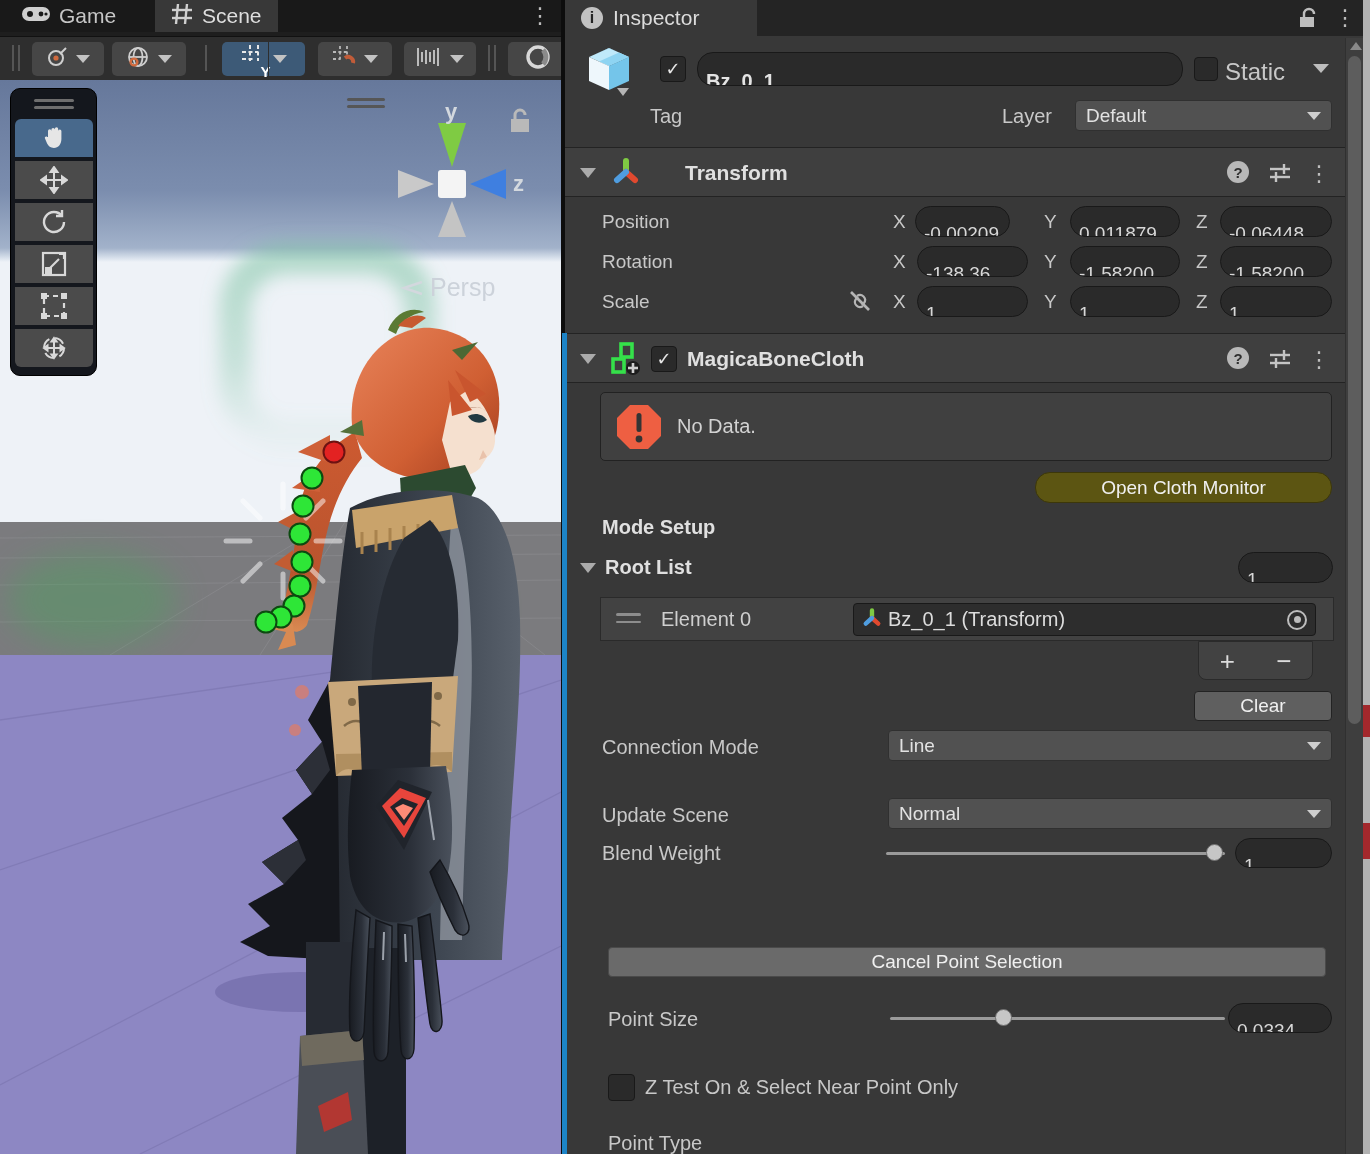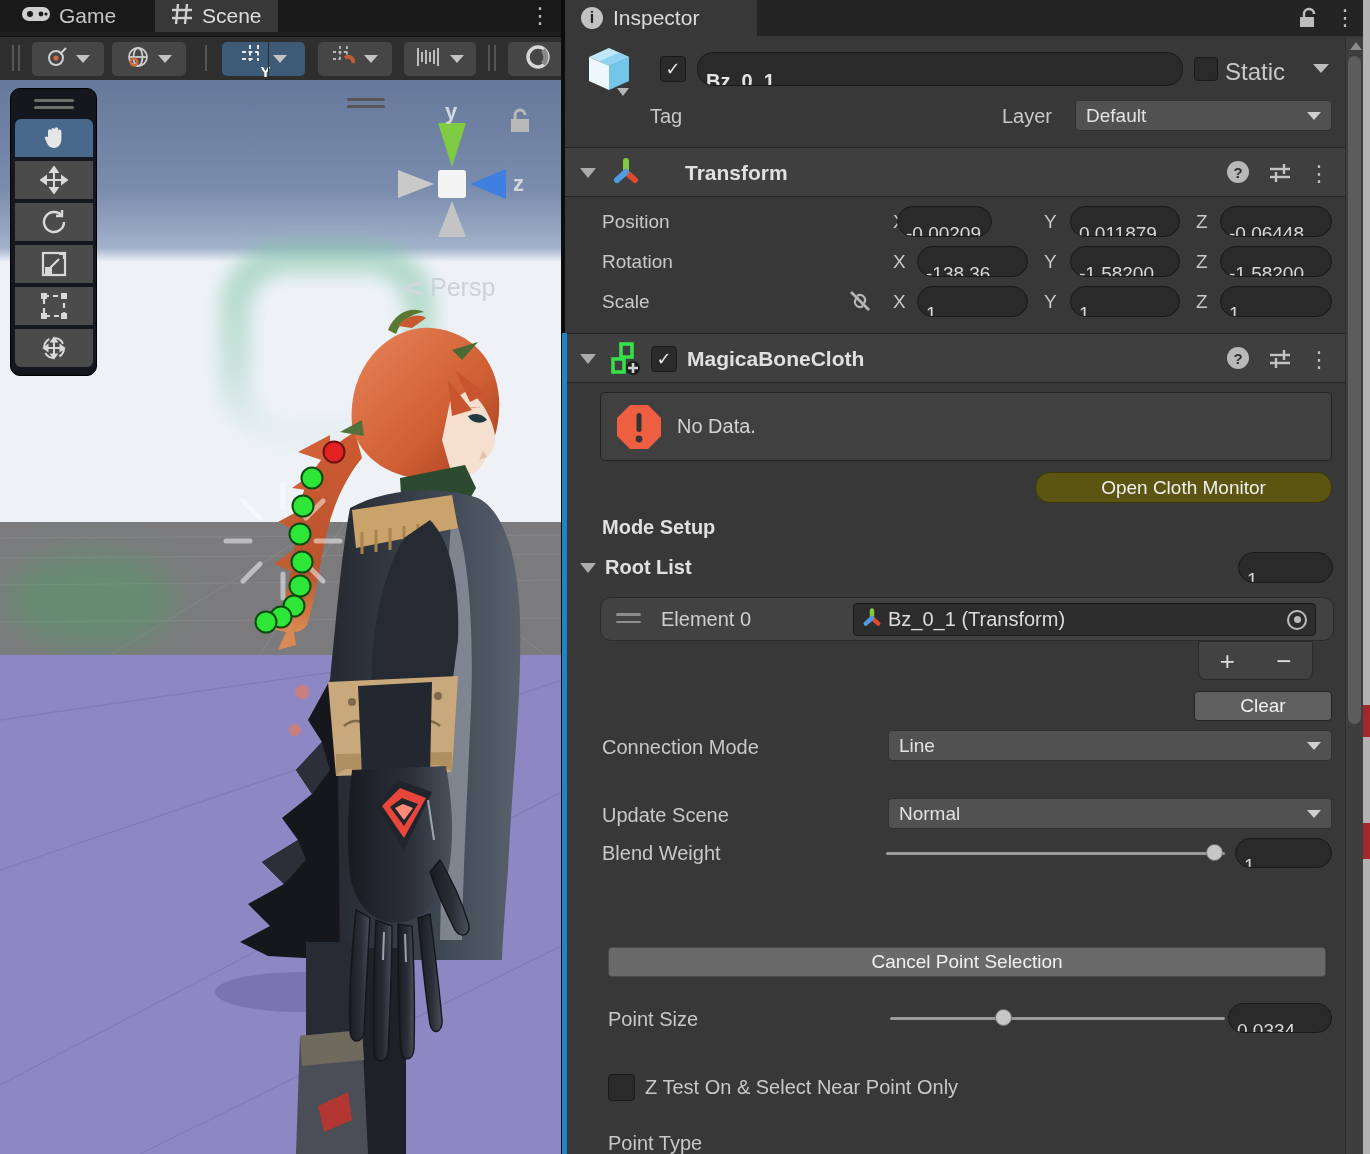--- a/index.html
+++ b/index.html
@@ -540,21 +540,21 @@
             <line x1="8" y1="11" x2="8" y2="21"></line>
           </svg>
       </span>
       <span class="kebab abs" style="left:742px;top:10px;width:24px;">⋮</span>
     </div>
 
     <div class="abs" style="left:0;top:198px;width:805px;height:135px;">
 
       <span class="lbl abs" style="left:37px;top:13px;">Position</span>
       <span class="axis-lbl abs" style="left:328px;top:13px;">X</span>
-      <div class="field abs" style="left:332px;top:8px;width:95px;height:31px;">-0.00209</div>
+      <div class="field abs" style="left:350px;top:8px;width:95px;height:31px;">-0.00209</div>
       <span class="axis-lbl abs" style="left:479px;top:13px;">Y</span>
       <div class="field abs" style="left:505px;top:8px;width:110px;height:31px;">0.011879</div>
       <span class="axis-lbl abs" style="left:631px;top:13px;">Z</span>
       <div class="field abs" style="left:655px;top:8px;width:112px;height:31px;">-0.06448</div>
 
       <span class="lbl abs" style="left:37px;top:53px;">Rotation</span>
       <span class="axis-lbl abs" style="left:328px;top:53px;">X</span>
       <div class="field abs" style="left:352px;top:48px;width:111px;height:31px;">-138.36</div>
       <span class="axis-lbl abs" style="left:479px;top:53px;">Y</span>
       <div class="field abs" style="left:505px;top:48px;width:110px;height:31px;">-1.58200</div>
@@ -618,21 +618,21 @@
       </div>
 
       <div class="btn abs" style="left:470px;top:88px;width:297px;height:31px;background:#5c5512;border-color:#3c370a;border-radius:15px;">Open Cloth Monitor</div>
 
       <span class="boldlbl abs" style="left:37px;top:132px;">Mode Setup</span>
 
       <span class="fold abs" style="left:18px;top:176px;"></span>
       <span class="boldlbl abs" style="left:40px;top:172px;">Root List</span>
       <div class="field abs" style="left:673px;top:168px;width:95px;height:31px;">1</div>
 
-      <div class="abs" style="left:35px;top:213px;width:734px;height:44px;background:#424242;border:1px solid #2a2a2a;border-radius:11px;padding-left:48px;">
+      <div class="abs" style="left:35px;top:213px;width:734px;height:44px;background:#424242;border:1px solid #2a2a2a;border-radius:0;padding-left:48px;">
         <span class="abs" style="left:15px;top:15px;">
           <div style="width:25px;height:2.6px;background:#8d8d8d;border-radius:2px;"></div>
           <div style="width:25px;height:2.6px;background:#8d8d8d;border-radius:2px;margin-top:5px;"></div>
         </span>
         <span class="lbl abs" style="left:60px;top:10px;font-size:20px;color:#cfcfcf;">Element 0</span>
         <div class="abs" style="left:252px;top:5px;width:463px;height:33px;background:#2d2d2d;border:1px solid #191919;border-radius:4px;display:flex;align-items:center;">
           <span style="margin-left:8px;">
             <svg width="20" height="20" viewBox="0 0 32 32" stroke-width="7" stroke-linecap="round">
               <line x1="16" y1="16" x2="16" y2="4" stroke="#7fcb43"></line>
               <line x1="16" y1="16" x2="26" y2="25" stroke="#e0492f"></line>

